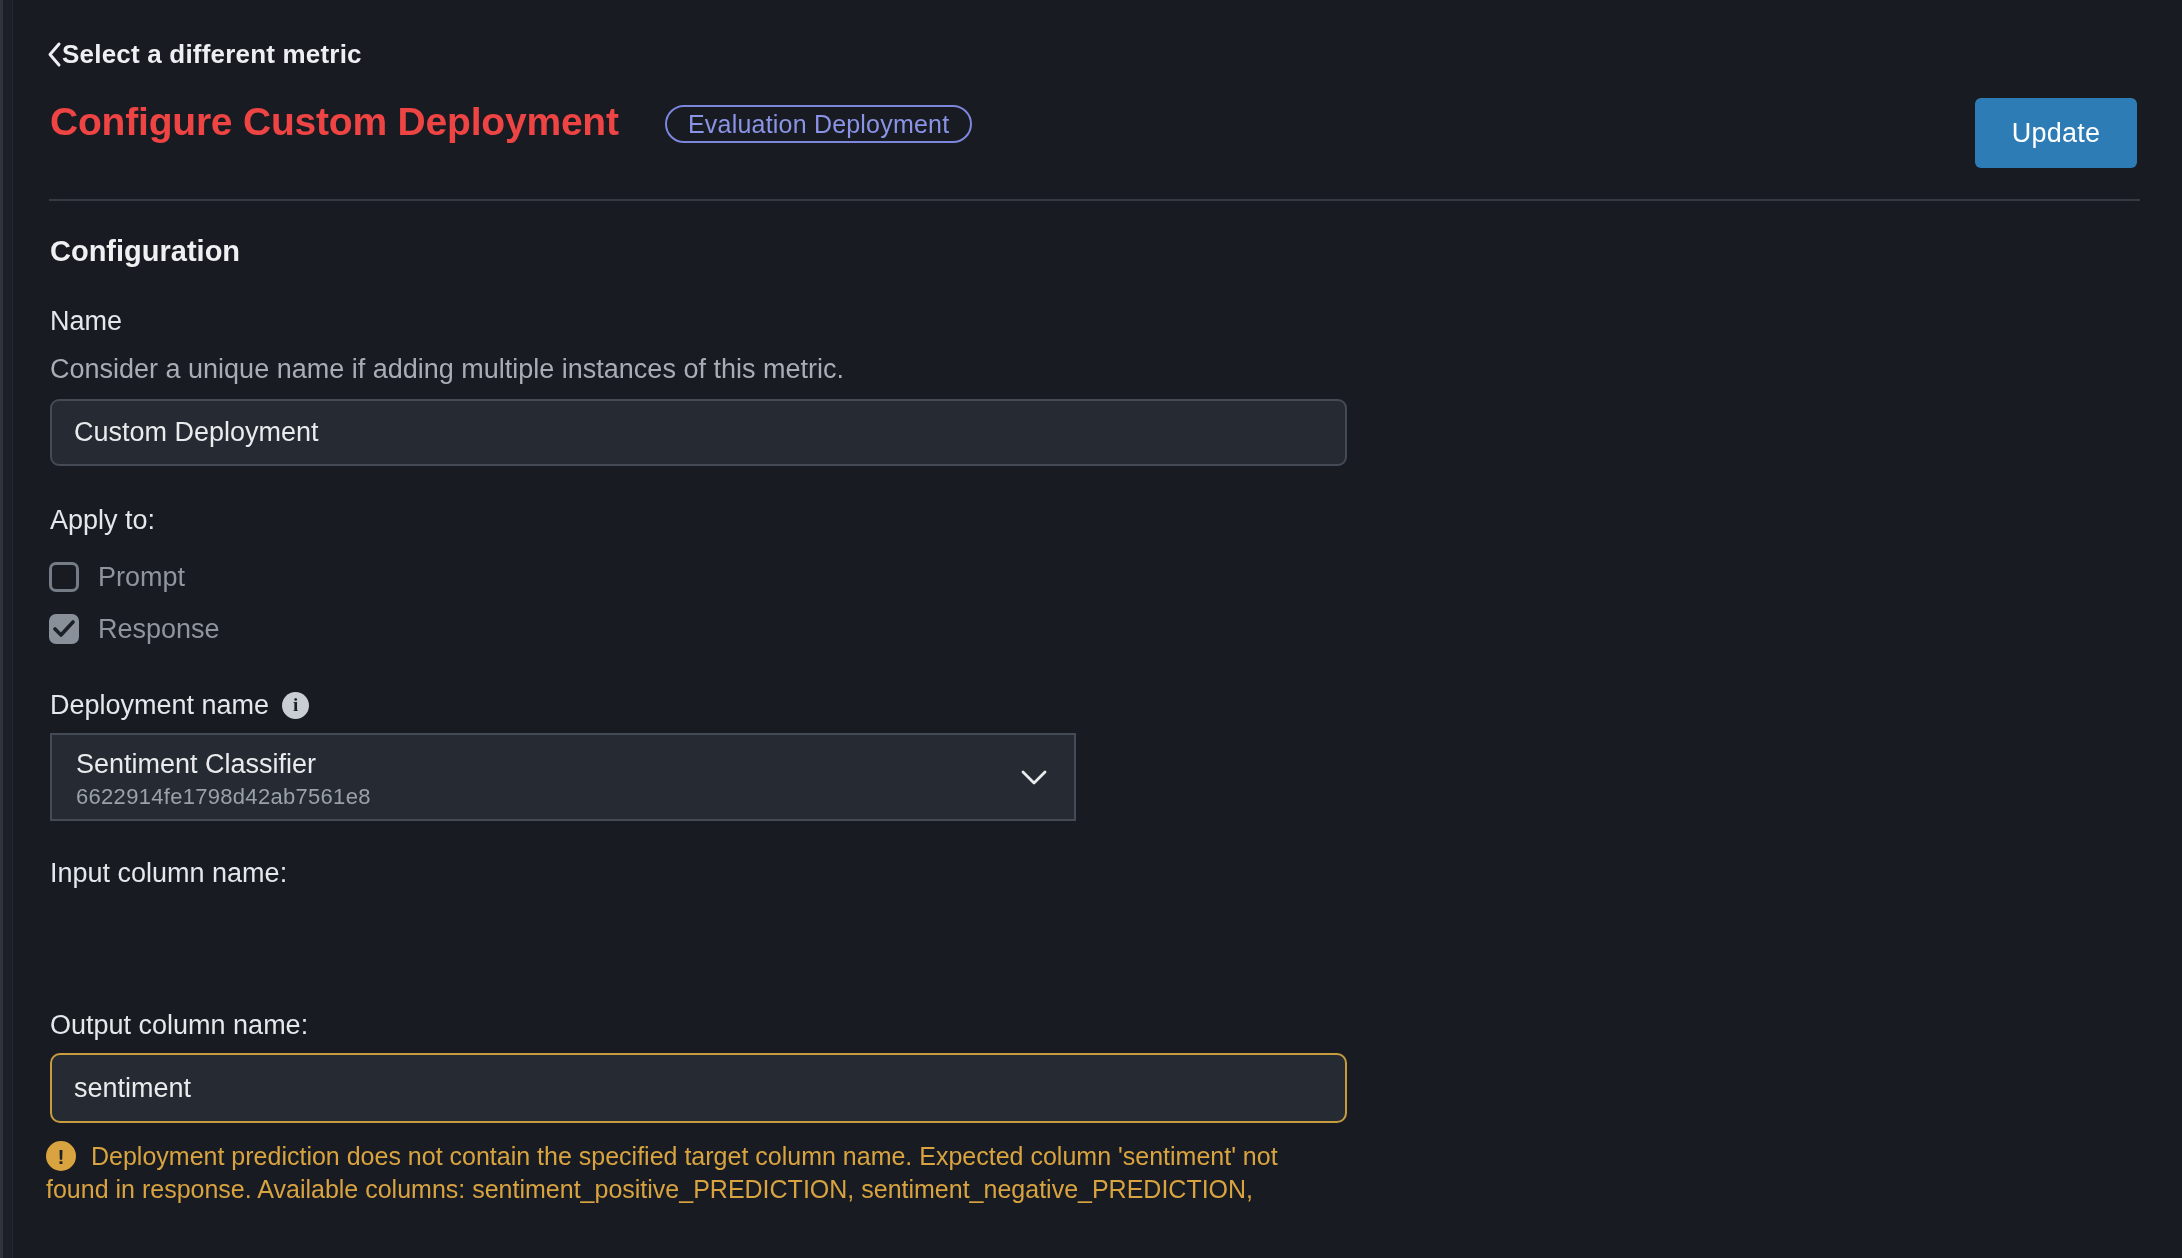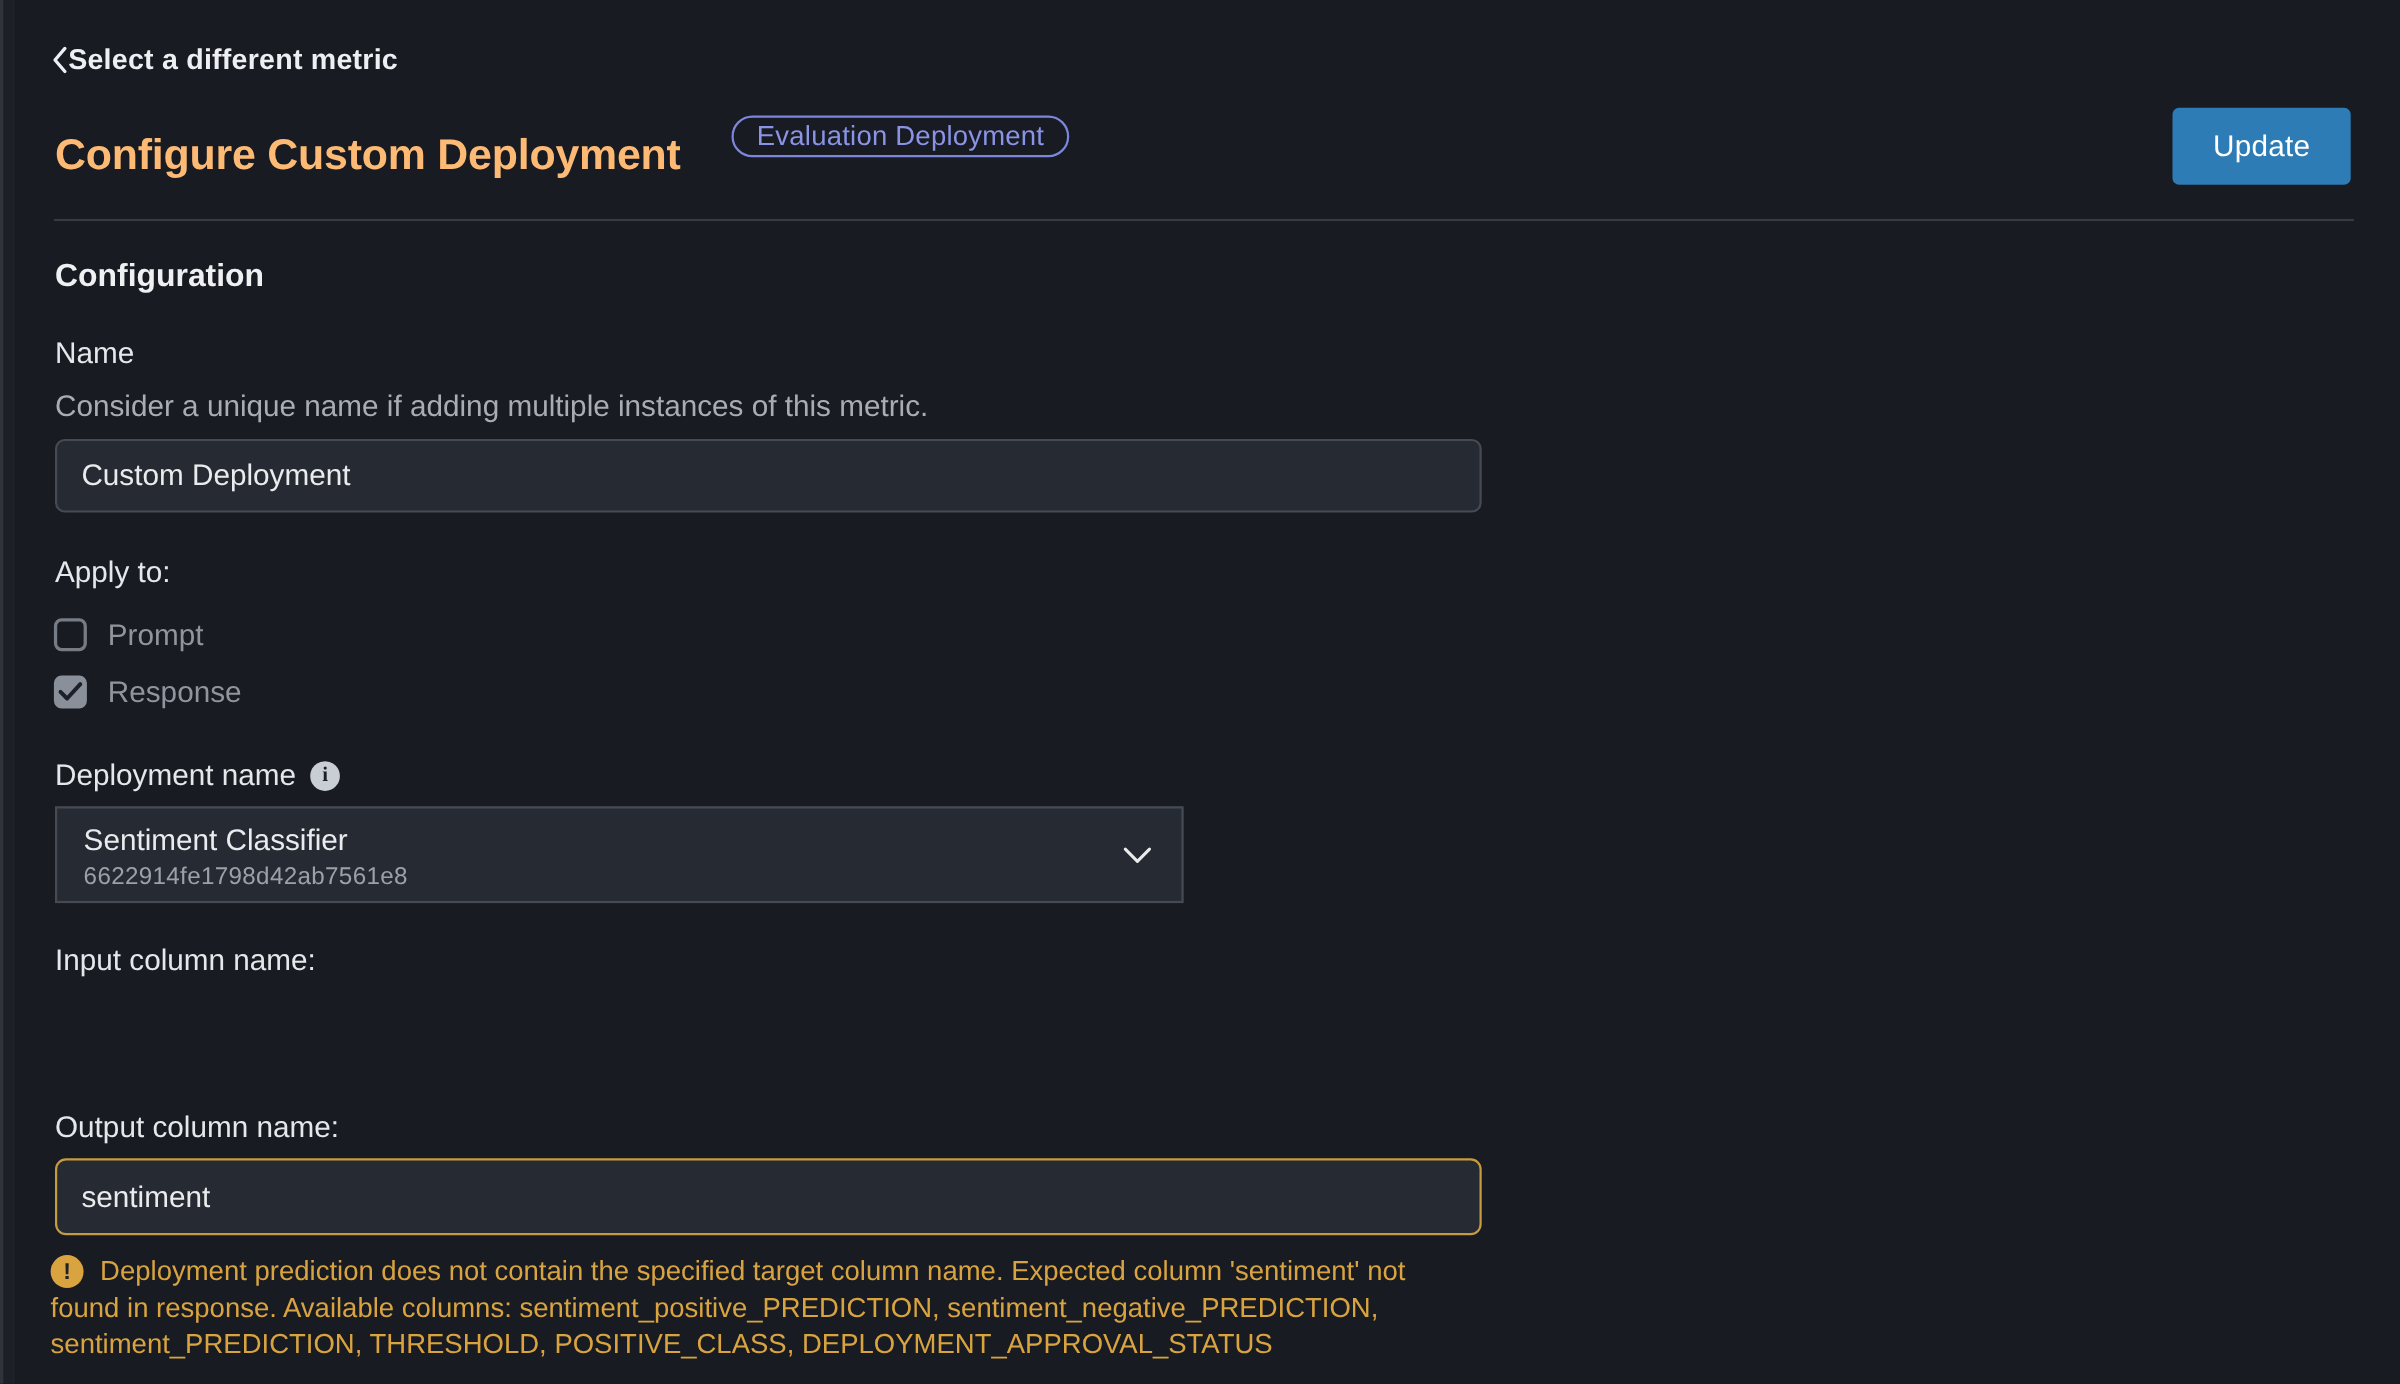--- a/index.html
+++ b/index.html
@@ -25,21 +25,21 @@
   .back-link {
     position:absolute; left:46px; top:38px; height:32px;
     display:flex; align-items:center; 
     font-size:26px; font-weight:700; color:#EDEFF2; cursor:pointer;
     letter-spacing:0.2px;
   }
   .back-link svg { display:block; }
 
   .page-title {
     position:absolute; left:50px; top:100px;
-    font-size:39px; font-weight:700; color:#fdba74; letter-spacing:-0.2px;margin-top:20px;
+    font-size:39px; font-weight:700; color:#ef4444; letter-spacing:-0.2px;
   }
   .badge {
     position:absolute; left:665px; top:105px; height:38px;
     display:flex; align-items:center; padding:0 21px;
     border:2px solid #7C86DC; border-radius:20px;
     color:#8A93E6; font-size:25px; letter-spacing:0.2px;
     background:transparent;
   }
   .update-btn {
     position:absolute; left:1975px; top:98px; width:162px; height:70px;
@@ -209,16 +209,15 @@
 
   <div class="field-label lbl-output">Output column name:</div>
   <input class="text-field fld-output" type="text" value="sentiment" style="">
 
   <div class="warning">
     <div class="w-line1">
       <span class="warn-icon">!</span>
       <span class="w-text">Deployment prediction does not contain the specified target column name. Expected column 'sentiment' not</span>
     </div>
     <div class="w-text">found in response. Available columns: sentiment_positive_PREDICTION, sentiment_negative_PREDICTION,</div>
-    <div class="w-text">sentiment_PREDICTION, THRESHOLD, POSITIVE_CLASS, DEPLOYMENT_APPROVAL_STATUS</div>
   </div>
 
 </div>
 
 </body></html>

